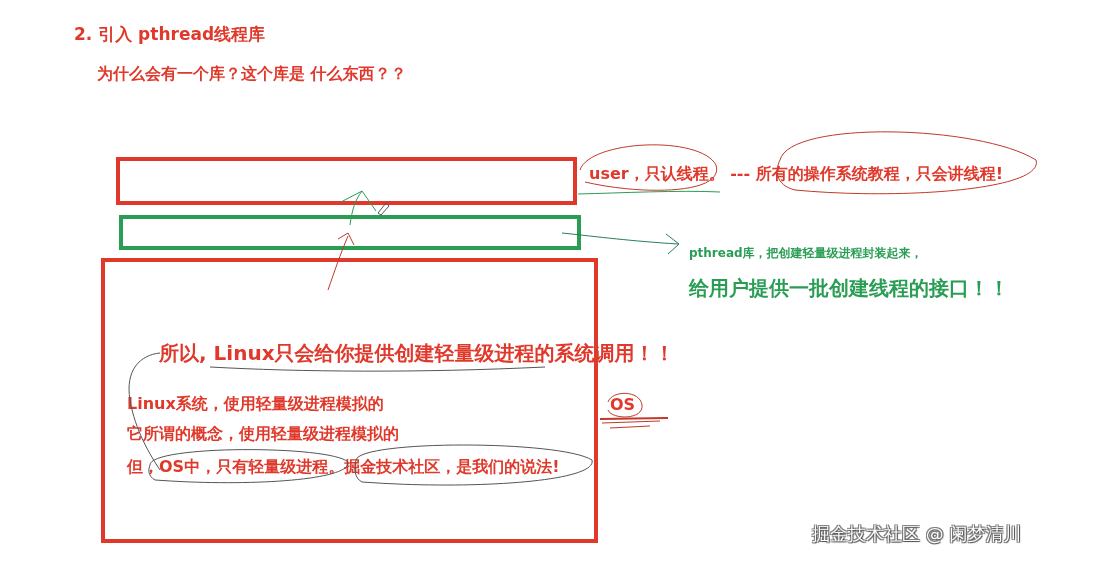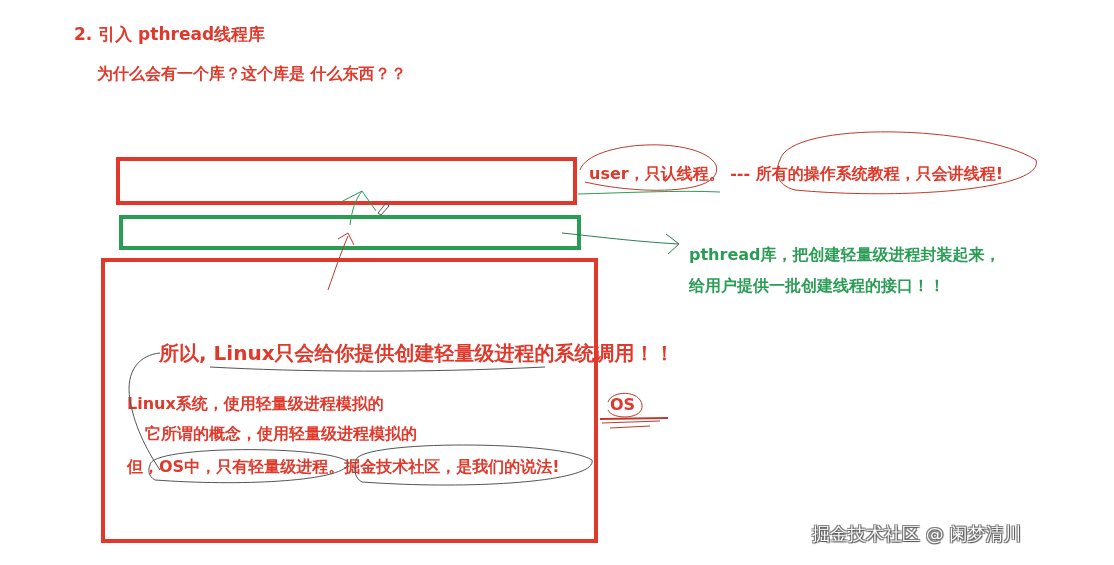--- a/index.html
+++ b/index.html
@@ -4,25 +4,25 @@
 <style>
   html, body { margin: 0; padding: 0; background: #ffffff; }
   body { width: 1114px; height: 565px; position: relative; overflow: hidden;
          font-family: "DejaVu Sans", "Liberation Sans", sans-serif; }
   .txt { position: absolute; white-space: nowrap; font-weight: bold; line-height: 1; }
   .red { color: #e0392b; }
   .green { color: #2a9d55; }
   .h2 { left: 74px; top: 26px; font-size: 17px; }
   .q  { left: 97px; top: 66px; font-size: 16px; }
   .user { left: 589px; top: 166px; font-size: 16px; }
-  .ptl1 { left: 689px; top: 247px; font-size: 16px; }
-  .ptl2 { left: 689px; top: 278px; font-size: 16px; }
+  .ptl1 { left: 689px; top: 247px; font-size: 12px; }
+  .ptl2 { left: 689px; top: 278px; font-size: 20px; }
   .b1 { left: 159px; top: 343px; font-size: 20px; }
   .b2 { left: 127px; top: 396px; font-size: 16px; }
-  .b3 { left: 145px; top: 426px; font-size: 16px; }
+  .b3 { left: 127px; top: 426px; font-size: 16px; }
   .b4 { left: 127px; top: 459px; font-size: 16px; }
   .os { left: 610px; top: 397px; font-size: 16px; }
   .wm { position: absolute; left: 812px; top: 522px; font-size: 18px; color: #ffffff;
         font-weight: normal; white-space: nowrap;
         text-shadow: 0 0 1px #444, 1px 1px 1px #555, -1px -1px 0 #888, 1px -1px 0 #888, -1px 1px 0 #888; }
   svg.overlay { position: absolute; left: 0; top: 0; pointer-events: none; }
   .box { position: absolute; box-sizing: border-box; }
   .box-user { left: 116px; top: 157px; width: 461px; height: 48px; border: 4px solid #e0392b; }
   .box-lib  { left: 119px; top: 215px; width: 462px; height: 35px; border: 4px solid #2a9d55; }
   .box-os   { left: 101px; top: 258px; width: 497px; height: 285px; border: 4px solid #e0392b; }

